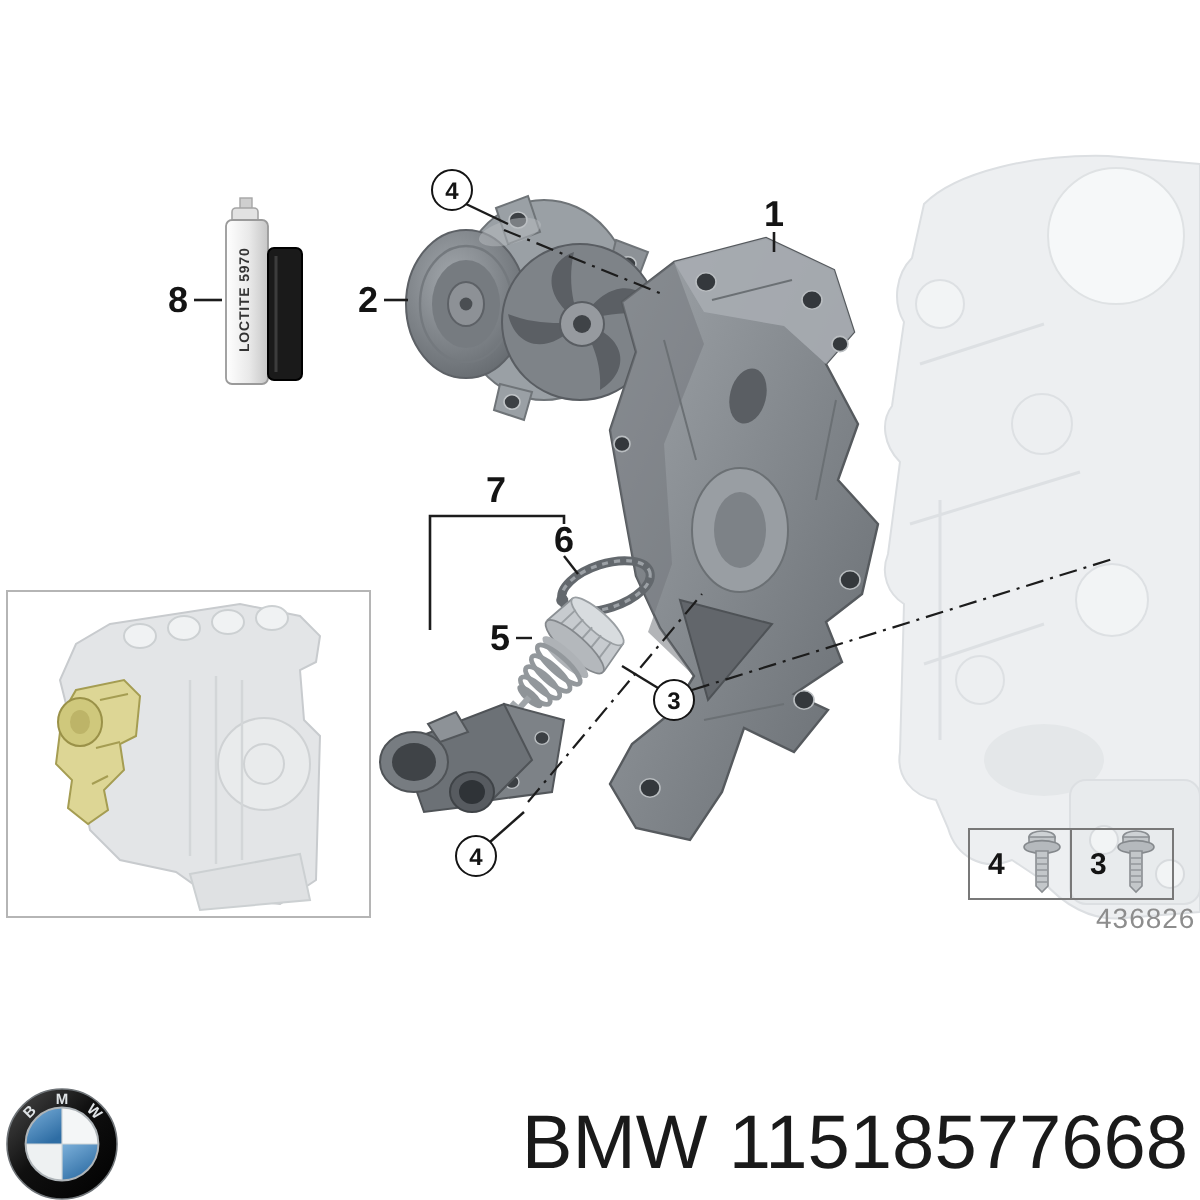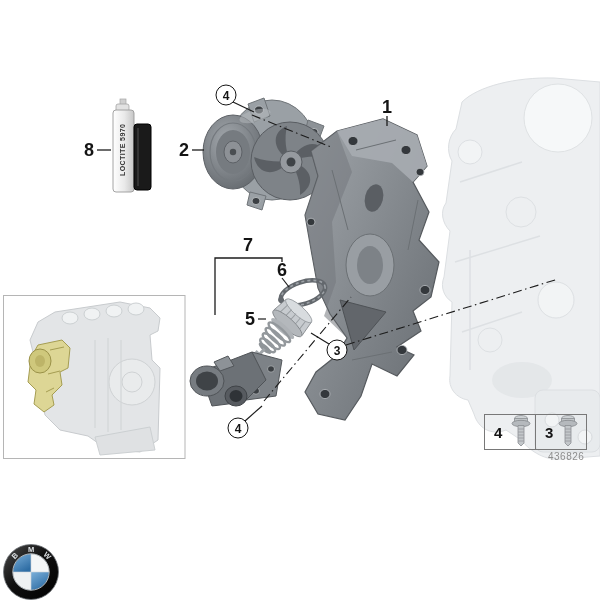--- a/index.html
+++ b/index.html
@@ -9,21 +9,21 @@
   .lbl{position:absolute;transform:translate(-50%,-50%);font-weight:700;font-size:18px;
        color:#141414;line-height:1;}
   .circ{position:absolute;transform:translate(-50%,-50%);width:19px;height:19px;
         border:1.7px solid #141414;border-radius:50%;display:flex;align-items:center;
         justify-content:center;font-weight:700;font-size:12px;color:#141414;background:#fff;}
   .bolt-table{position:absolute;left:484px;top:414px;width:103px;height:36px;
               border:1px solid #787878;display:flex;background:transparent;box-sizing:border-box;}
   .bt-cell{flex:1;display:flex;align-items:center;justify-content:flex-start;padding-left:9px;box-sizing:border-box;}
   .bt-cell.first{border-right:1px solid #787878;}
   .bt-num{font-weight:700;font-size:15px;color:#141414;line-height:1;}
-  .table-id{position:absolute;left:548px;top:451px;font-size:10px;color:#8d8d8d;letter-spacing:.5px;}
+  .table-id{position:absolute;left:548px;top:451px;font-size:14px;color:#8d8d8d;letter-spacing:.5px;}
   .pn-text{position:absolute;top:551px;right:6px;font-size:38px;color:#1a1a1a;white-space:nowrap;}
   .logo-wrap{position:absolute;left:2px;top:544px;width:58px;height:56px;}
 </style>
 </head>
 <body>
 
 <div class="canvas">
 
   <svg class="artwork" width="600" height="600" viewBox="0 0 600 600">
     <defs>
@@ -258,14 +258,15 @@
         <path d="M29,9.8 V46.2 M10.8,28 H47.2" stroke="#cfd5d8" stroke-width="0.6"></path>
         <circle cx="29" cy="28" r="18.2" fill="none" stroke="#aeb4b8" stroke-width="1"></circle>
       </g>
       <g font-family="Liberation Sans, sans-serif" font-size="7.5" font-weight="700" fill="#dfe3e6" text-anchor="middle">
         <text transform="translate(12.7,11.7) rotate(-45)" y="2.6">B</text>
         <text x="29" y="7.8">M</text>
         <text transform="translate(45.3,11.7) rotate(45)" y="2.6">W</text>
       </g>
     </svg>
   </div>
+  <div class="pn-text">BMW 11518577668</div>
 
 </div>
 
 </body></html>

